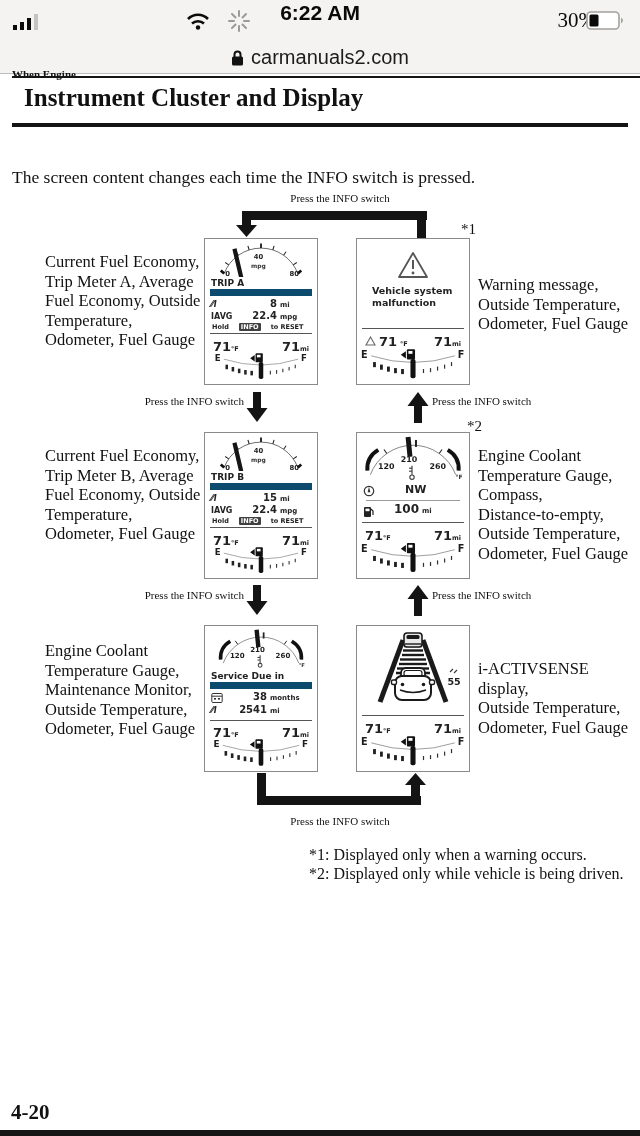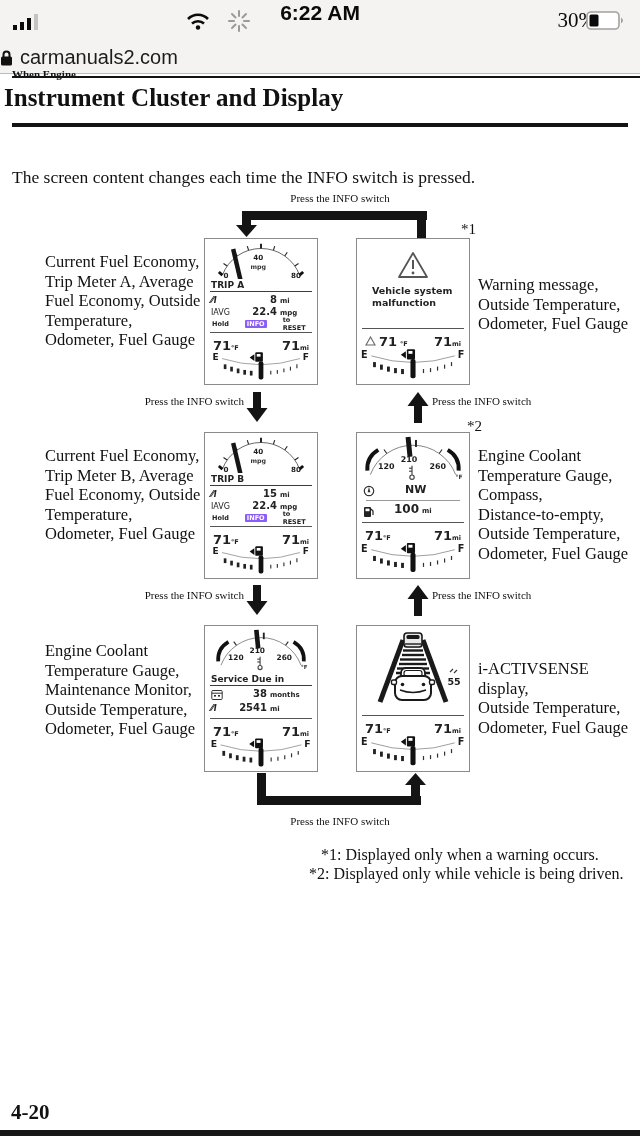--- a/index.html
+++ b/index.html
@@ -5,48 +5,48 @@
   html,body{margin:0;padding:0;}
   body{width:640px;height:1136px;position:relative;background:#fff;overflow:hidden;
        font-family:"Liberation Serif",serif;color:#111;}
   .abs{position:absolute;}
   
   .chrome{left:0;top:0;width:640px;height:73px;background:#f4f3f2;border-bottom:1px solid #bdbcbb;}
   .sb-txt{font-family:"Liberation Sans",sans-serif;font-size:21px;color:#0a0a0a;}
   .time{font-weight:700;left:0;right:0;text-align:center;top:1px;}
   .carrier{left:52px;top:8px;}
   .battpct{right:44px;top:8px;font-family:Liberation Serif, serif;}
-  .urlrow{left:0;right:0;top:44px;height:26px;display:flex;align-items:center;gap:7px;}
+  .urlrow{left:0;right:0;top:44px;height:26px;display:flex;align-items:center;justify-content:center;gap:7px;}
   .urltxt{font-family:"Liberation Sans",sans-serif;font-size:20px;color:#1c1c1c;}
   
   .runhead{left:12px;top:68px;font-weight:700;font-size:11px;}
   .topline{left:12px;right:0;top:76px;height:2px;background:#141414;}
-  .title{left:4px;top:84px;font-weight:700;font-size:25px;}
+  .title{left:24px;top:84px;font-weight:700;font-size:25px;}
   .titlerule{left:12px;width:616px;top:123px;height:4px;background:#141414;}
   .intro{left:12px;top:167px;font-size:17.5px;}
   .pi{font-size:11px;white-space:nowrap;}
   .pi-c{text-align:center;left:200px;width:280px;}
   .cap{font-size:16.5px;line-height:19.5px;white-space:pre-line;}
   .ref{font-size:15px;}
   .fnote{font-size:16px;line-height:19px;}
   .pagenum{left:11px;top:1100px;font-weight:700;font-size:21px;}
   .botbar{left:0;right:0;top:1130px;height:6px;background:#161616;}
   .arrow-fill{fill:#141414;}
   
   .screen{width:114px;height:147px;box-sizing:border-box;border:1px solid #8a8a8a;background:#fff;
           display:flex;flex-direction:column;padding:2px;font-family:"DejaVu Sans",sans-serif;color:#222;}
-  .strip{font-size:9px;font-weight:700;border-bottom:1px solid #0c4a6e;margin:1px 3px 2px;padding:0 1px 1px;}
+  .strip{font-size:9px;font-weight:700;border-bottom:7px solid #0c4a6e;margin:1px 3px 2px;padding:0 1px 1px;}
   .srow{display:flex;align-items:baseline;padding:0 4px;height:14px;}
   .sic{width:24px;font-size:8px;font-weight:700;font-style:italic;}
-  .slab{width:24px;font-size:8px;font-weight:400;}
+  .slab{width:24px;font-size:8px;font-weight:700;}
   .sval{width:42px;text-align:right;font-weight:700;font-size:10px;}
   .sval12{font-size:12px;}
   .sunit{font-size:7px;margin-left:3px;font-weight:700;}
-  .shold{font-size:6.5px;font-weight:700;padding-left:5px;height:11px;display:flex;align-items:center;gap:16px;}
-  .badge{background:#8b5cf6;color:#fff;padding:0 2px;border-radius:1px;}
+  .shold{font-size:6.5px;font-weight:700;padding-left:5px;height:11px;display:flex;align-items:center;gap:10px;}
+  .badge{background:#404040;color:#fff;padding:0 2px;border-radius:1px;}
   .sline{height:1px;background:#555;margin:2px 3px;}
   .sline2{height:1px;background:#9a9a9a;margin:1px 7px;}
   .stemp{display:flex;justify-content:space-between;align-items:baseline;padding:0 6px;height:15px;}
   .stemp b{font-size:13px;font-weight:700;}
   .stemp .u{font-size:6.5px;font-weight:700;}
   .grow{flex:1;}
   .wmsg{font-size:9.5px;font-weight:700;line-height:11.5px;padding-left:13px;white-space:pre-line;}
   .gt8{font:700 8px "DejaVu Sans",sans-serif;fill:#1d1d1d;}
   .gt7{font:700 7px "DejaVu Sans",sans-serif;fill:#333;}
   .gt6{font:700 6px "DejaVu Sans",sans-serif;fill:#333;}
@@ -164,21 +164,21 @@
 Odometer, Fuel Gauge</div>
 
 <svg class="abs" style="left:252px;top:773px" width="175" height="38">
   <rect class="arrow-fill" x="5" y="0" width="9" height="32"></rect>
   <rect class="arrow-fill" x="5" y="23" width="164" height="9"></rect>
   <rect class="arrow-fill" x="159" y="11" width="9" height="13"></rect>
   <polygon class="arrow-fill" points="153,12 174,12 163.5,0"></polygon>
 </svg>
 <div class="abs pi pi-c" style="top:815px">Press the INFO switch</div>
 
-<div class="abs fnote" style="left:321px;top:845px">*1: Displayed only when a warning occurs.</div>
+<div class="abs fnote" style="left:309px;top:845px">*1: Displayed only when a warning occurs.</div>
 <div class="abs fnote" style="left:309px;top:864px">*2: Displayed only while vehicle is being driven.</div>
 
 <div class="abs screen" style="left:204px;top:238px">
   <svg viewBox="0 0 106 42" width="108" height="42">
     <path d="M10,38 A46,46 0 0 1 96,38" stroke="#555" stroke-width="1" fill="none"></path>
     <g stroke="#222" stroke-width="1.2">
       <line x1="15.3" y1="27.9" x2="11.2" y2="25.1"></line>
         <line x1="26.6" y1="16.7" x2="23.7" y2="12.6"></line>
       <line x1="39.2" y1="10.5" x2="37.7" y2="5.7"></line>
         <line x1="66.8" y1="10.5" x2="68.3" y2="5.7"></line>

